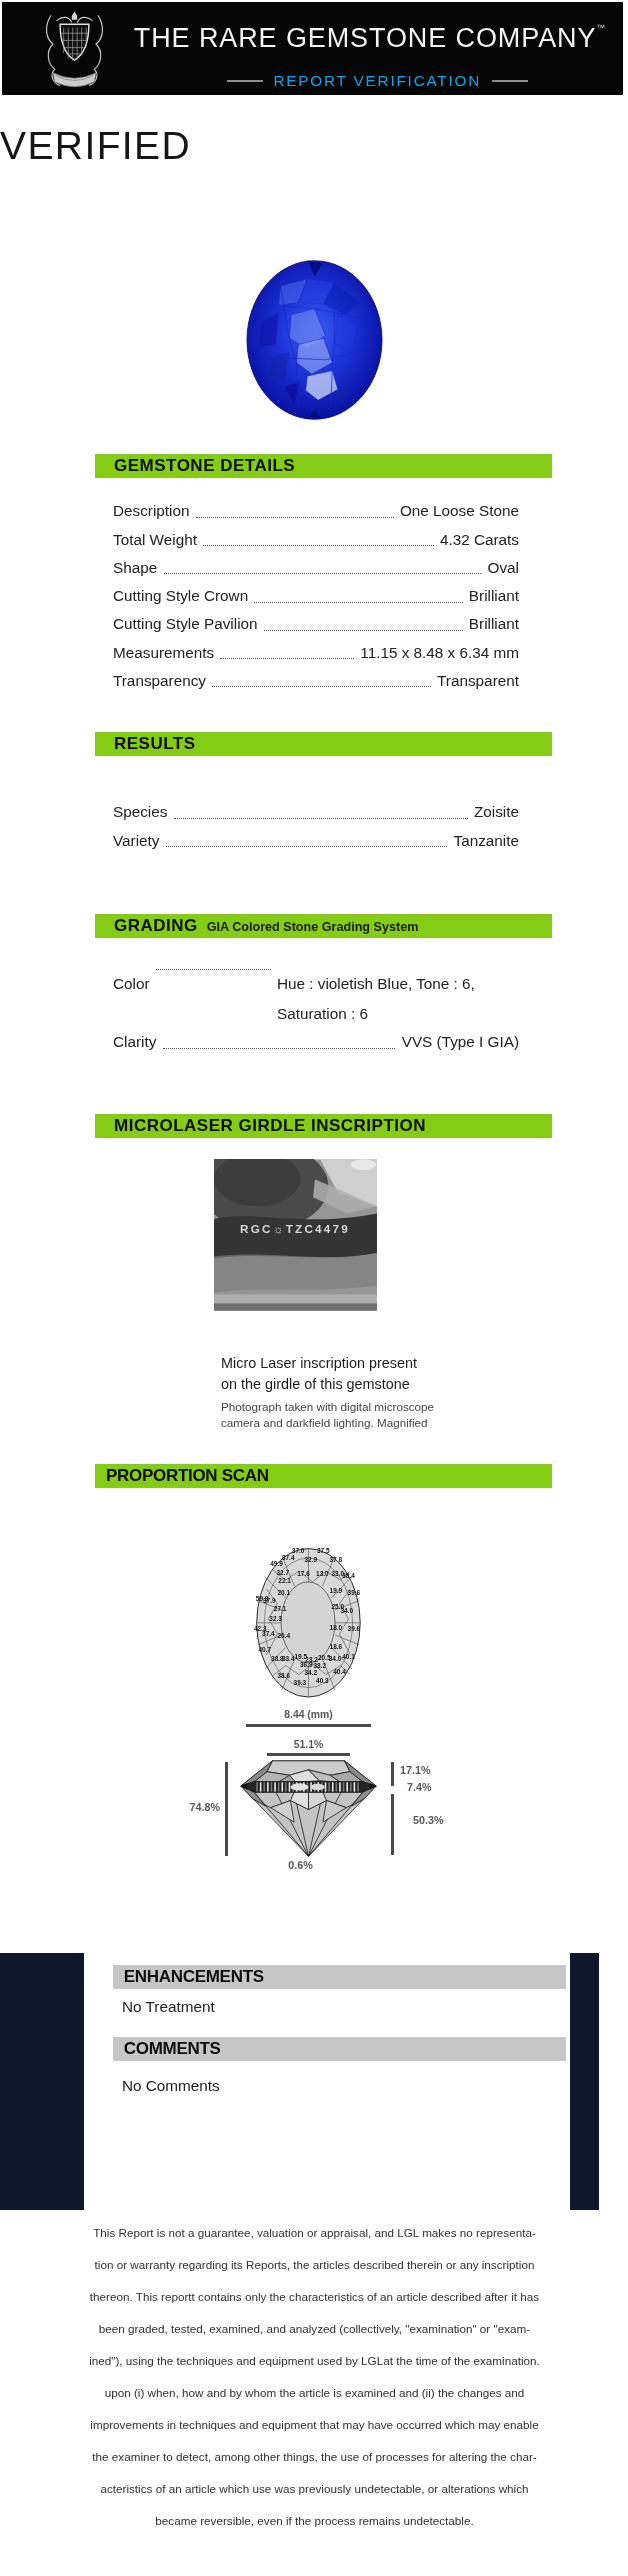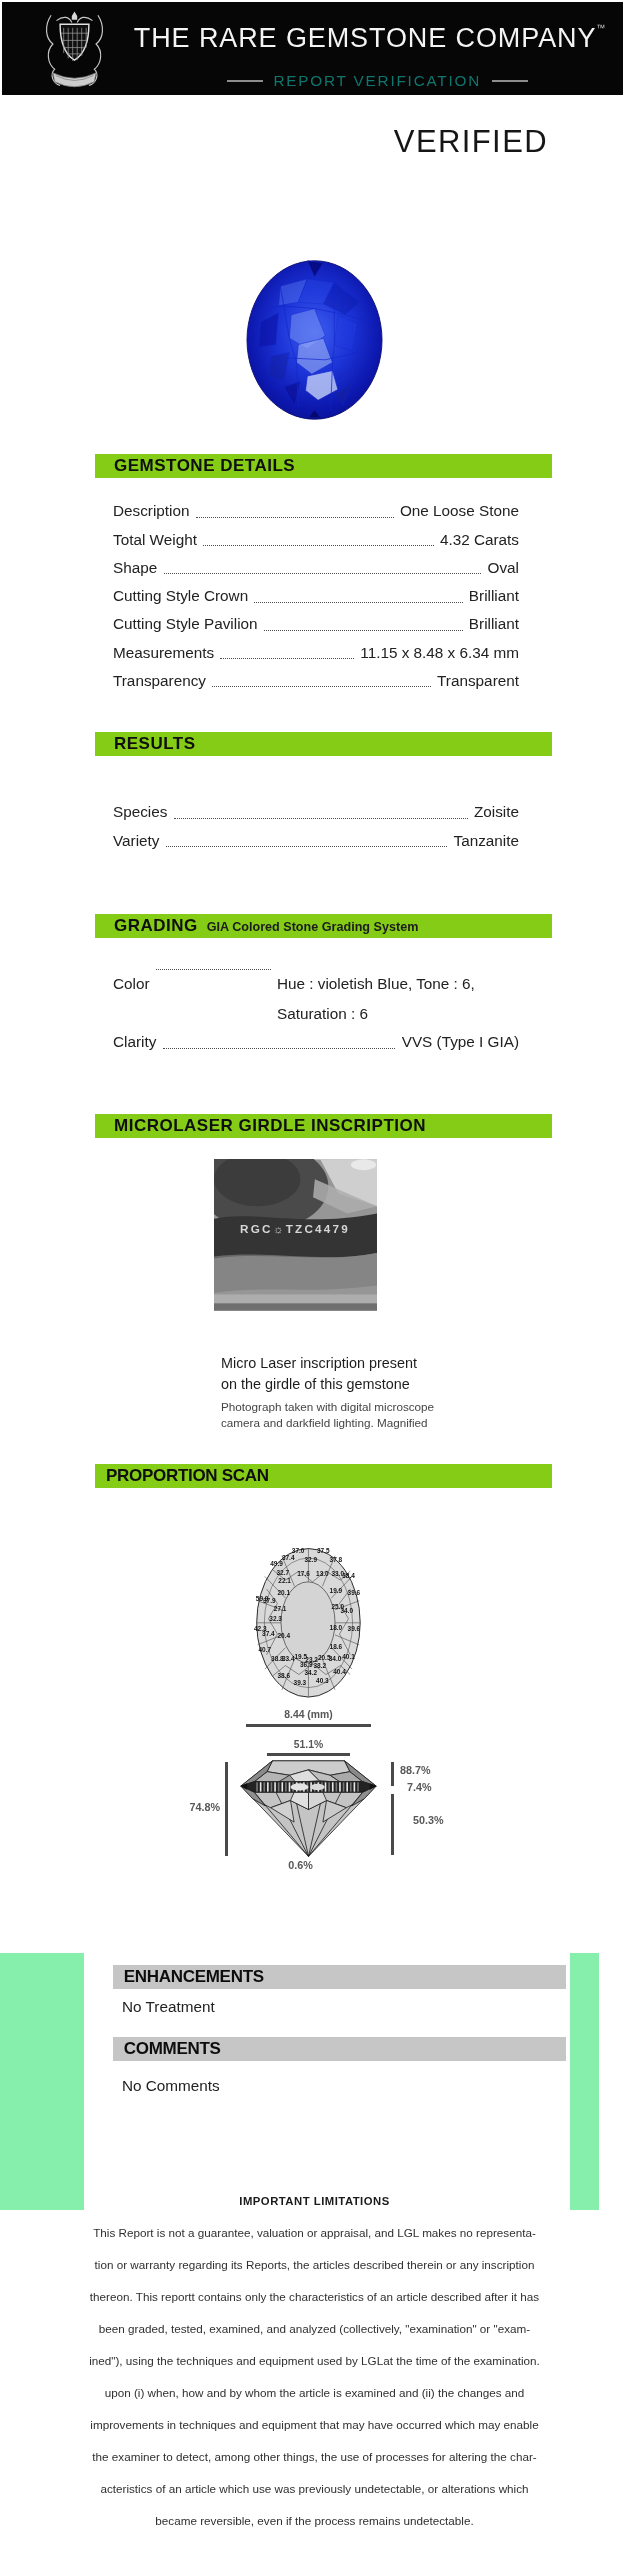--- a/index.html
+++ b/index.html
@@ -6,26 +6,26 @@
   .page{position:relative;width:629px;height:2576px;margin:0 auto;background:#ffffff;
         font-family:"Liberation Sans",sans-serif;color:#1a1a1a;overflow:hidden;}
   .abs{position:absolute;}
 
   
   .masthead{left:1.8px;top:1.8px;width:621px;height:93px;background:#060606;}
   .company-line{position:absolute;left:132px;top:21.6px;width:487px;color:#f4f4f4;
         font-size:27px;letter-spacing:0.9px;white-space:nowrap;font-weight:400;}
   .company-line sup{font-size:9px;letter-spacing:0;vertical-align:16px;color:#cfcfcf;}
   .subtitle-line{position:absolute;left:132px;top:70px;width:487px;display:flex;
-        align-items:center;justify-content:center;color:#0f766e;font-size:15.3px;
+        align-items:center;justify-content:center;color:#0ea5e9;font-size:15.3px;
         letter-spacing:1.8px;font-weight:400;}
   .dash{display:inline-block;width:36px;height:1.8px;background:#8e8e8e;margin:0 10.8px;}
 
   
-  .verified{left:0;top:124px;width:548px;text-align:right;font-size:31px;
+  .verified{left:0;top:124px;width:548px;text-align:left;font-size:39px;
         letter-spacing:1.4px;color:#161616;font-weight:400;}
   .report-no{left:0;top:172px;width:629px;text-align:center;font-size:13.5px;
         font-weight:bold;color:#101010;}
 
   
   .bar{left:95px;width:457px;height:23.5px;background:#84cc16;
         line-height:23.5px;padding-left:19px;box-sizing:border-box;
         font-size:17px;font-weight:bold;color:#0f0f0f;letter-spacing:0.5px;white-space:nowrap;}
   .bar .bar-sub{font-size:12.6px;font-weight:bold;letter-spacing:0;margin-left:9px;color:#1c1c1c;}
   .bar.tight{letter-spacing:-0.3px;padding-left:11px;}
@@ -41,21 +41,21 @@
 
   
   .cap1{left:221px;top:1353px;width:235px;font-size:14.4px;line-height:21px;color:#1d1d1d;}
   .cap2{left:221px;top:1399px;width:253px;font-size:11.7px;line-height:16px;color:#454545;}
 
   
   .meas{font-size:10.4px;font-weight:bold;color:#585858;white-space:nowrap;}
   .mline{background:#4a4a4a;}
 
   
-  .graywrap{left:0;top:1953px;width:599px;height:257px;background:#86efac;}
+  .graywrap{left:0;top:1953px;width:599px;height:257px;background:#0f172a;}
   .whitecard{position:absolute;left:84px;top:0;width:486px;height:257px;background:#ffffff;}
   .bar2{position:absolute;left:29px;width:453px;height:24px;background:#c6c6c6;
         line-height:24px;padding-left:10.8px;box-sizing:border-box;font-size:17px;
         font-weight:bold;letter-spacing:-0.3px;color:#0d0d0d;}
   .plain{position:absolute;left:38px;font-size:15.3px;color:#222;}
 
   
   .lim-title{left:0;top:2195px;width:629px;text-align:center;font-size:11.3px;
         font-weight:bold;letter-spacing:0.5px;color:#1b1b1b;}
   .lim-lines{left:50px;top:2217px;width:529px;text-align:center;font-size:11.7px;
@@ -363,35 +363,34 @@
     <ellipse cx="66" cy="31" rx="10" ry="4" fill="#e3e3e3"></ellipse>
     <ellipse cx="86" cy="31" rx="8" ry="3.5" fill="#d9d9d9"></ellipse>
     <polygon points="1,30 8,27 8,34" fill="#101010"></polygon>
     <polygon points="151,30 144,27 144,34" fill="#101010"></polygon>
   </svg>
 
   <div class="abs mline" style="left:225px;top:1762px;width:2.7px;height:94px;"></div>
   <div class="abs meas" style="left:177px;top:1801px;width:43px;text-align:right;font-size:10.8px;">74.8%</div>
   <div class="abs mline" style="left:391px;top:1762px;width:2.7px;height:23.5px;"></div>
   <div class="abs mline" style="left:391px;top:1794px;width:2.7px;height:61px;"></div>
-  <div class="abs meas" style="left:400px;top:1764px;font-size:10.8px;">88.7%</div>
+  <div class="abs meas" style="left:400px;top:1764px;font-size:10.8px;">17.1%</div>
   <div class="abs meas" style="left:407px;top:1781px;font-size:10.8px;">7.4%</div>
   <div class="abs meas" style="left:400px;top:1814px;font-size:10.8px;margin-left:13px;">50.3%</div>
   <div class="abs meas" style="left:280px;top:1859px;width:41px;text-align:center;font-size:10.8px;">0.6%</div>
 
   <div class="abs graywrap">
     <div class="whitecard">
       <div class="bar2" style="top:11.7px;">ENHANCEMENTS</div>
       <div class="plain" style="top:45px;">No Treatment</div>
       <div class="bar2" style="top:84px;">COMMENTS</div>
       <div class="plain" style="top:124px;">No Comments</div>
     </div>
   </div>
 
-  <div class="abs lim-title">IMPORTANT LIMITATIONS</div>
   <div class="abs lim-lines" id="limit-lines">
       <div>This Report is not a guarantee, valuation or appraisal, and LGL makes no representa-</div>
       <div>tion or warranty regarding its Reports, the articles described therein or any inscription</div>
       <div>thereon. This reportt contains only the characteristics of an article described after it has</div>
       <div>been graded, tested, examined, and analyzed (collectively, "examination" or "exam-</div>
       <div>ined"), using the techniques and equipment used by LGLat the time of the examination.</div>
       <div>upon (i) when, how and by whom the article is examined and (ii) the changes and</div>
       <div>improvements in techniques and equipment that may have occurred which may enable</div>
       <div>the examiner to detect, among other things, the use of processes for altering the char-</div>
       <div>acteristics of an article which use was previously undetectable, or alterations which</div>

